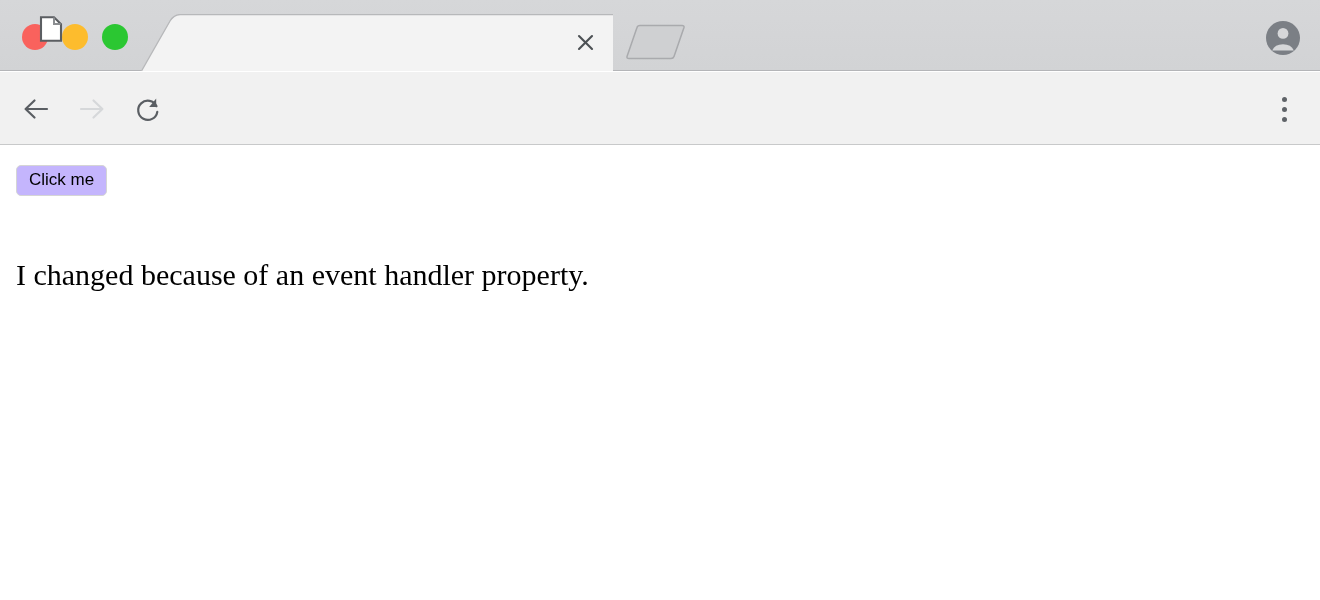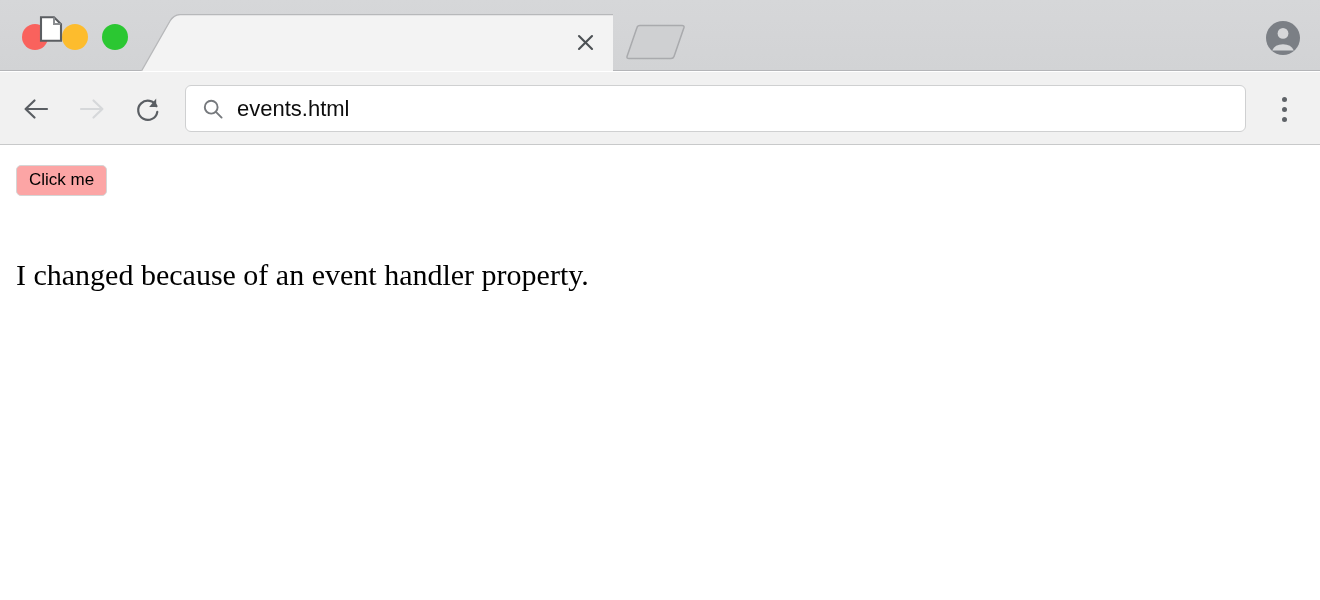--- a/index.html
+++ b/index.html
@@ -199,21 +199,21 @@
     background: #ffffff;
   }
   .click-button {
     position: absolute;
     left: 16px;
     top: 19px;
     padding: 4px 12px 5px 12px;
     font-size: 17px;
     font-family: "Liberation Sans", sans-serif;
     color: #000000;
-    background: #fca5a5;
+    background: #c4b5fd;
     border: 1px solid #d5d5d5;
     border-radius: 5px;
     line-height: 1.2;
     cursor: default;
   }
   .result-text {
     position: absolute;
     left: 16px;
     top: 82px;
     font-family: "Liberation Serif", serif;
@@ -288,29 +288,20 @@
     </svg>
   </span>
 
   <span class="nav-btn nav-reload">
     <svg width="30" height="30" viewBox="0 0 30 30">
       <path d="M 23.5 12.2 A 9.6 9.6 0 1 0 24.3 17.8" fill="none" stroke="#5a5e63" stroke-width="2.2" stroke-linecap="round"></path>
       <polygon points="23.2,4.4 23.2,12.9 16.2,12.9" fill="#5a5e63"></polygon>
     </svg>
   </span>
 
-  <div class="omnibox">
-    <span class="omnibox-icon">
-      <svg width="22" height="22" viewBox="0 0 22 22">
-        <circle cx="9.2" cy="9.2" r="6.4" fill="none" stroke="#76797d" stroke-width="1.9"></circle>
-        <line x1="13.9" y1="13.9" x2="19.6" y2="19.6" stroke="#76797d" stroke-width="1.9" stroke-linecap="round"></line>
-      </svg>
-    </span>
-    <span class="omnibox-text" title="Search Google or type a URL">events.html</span>
-  </div>
 
   <span class="menu-btn">
     <span class="menu-dot"></span>
     <span class="menu-dot"></span>
     <span class="menu-dot"></span>
   </span>
 
   <div class="page">
     <button class="click-button">Click me</button>
     <p class="result-text">I changed because of an event handler property.</p>

